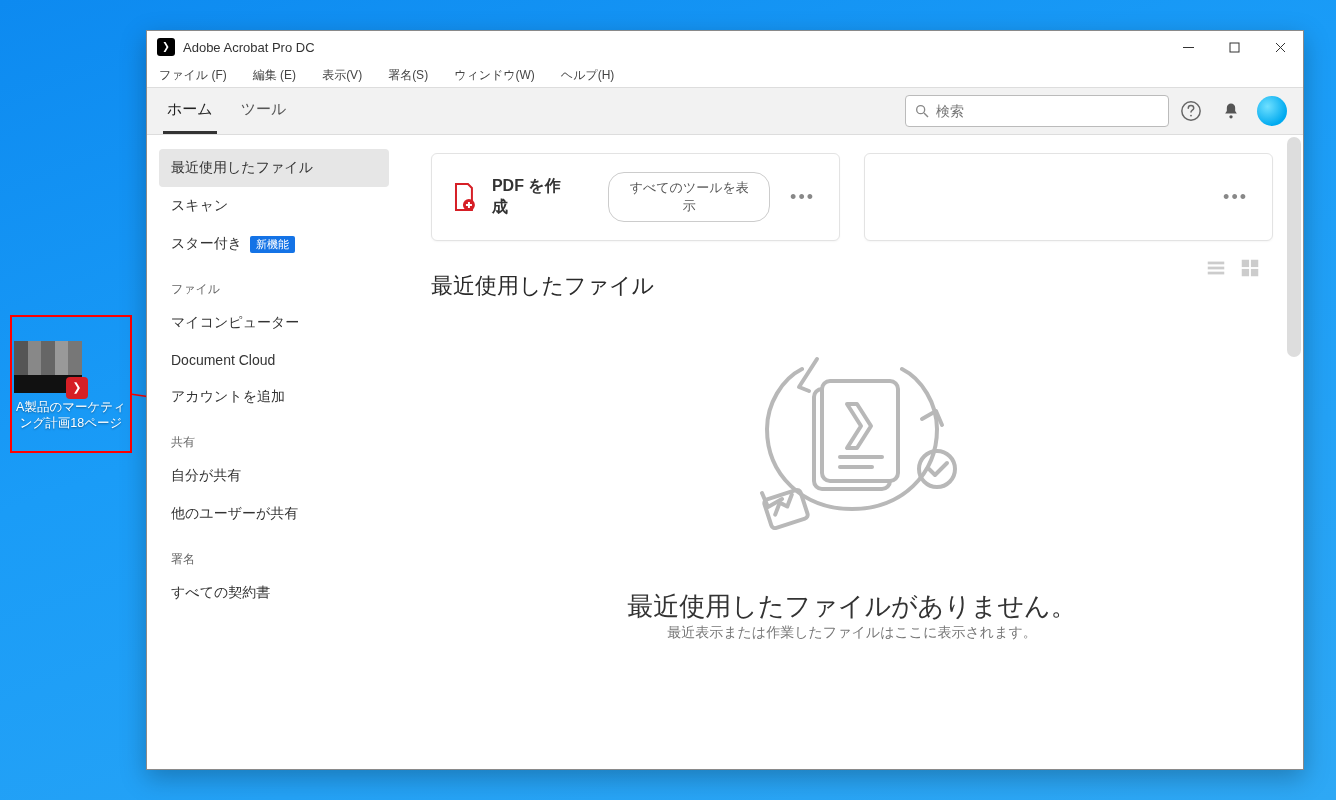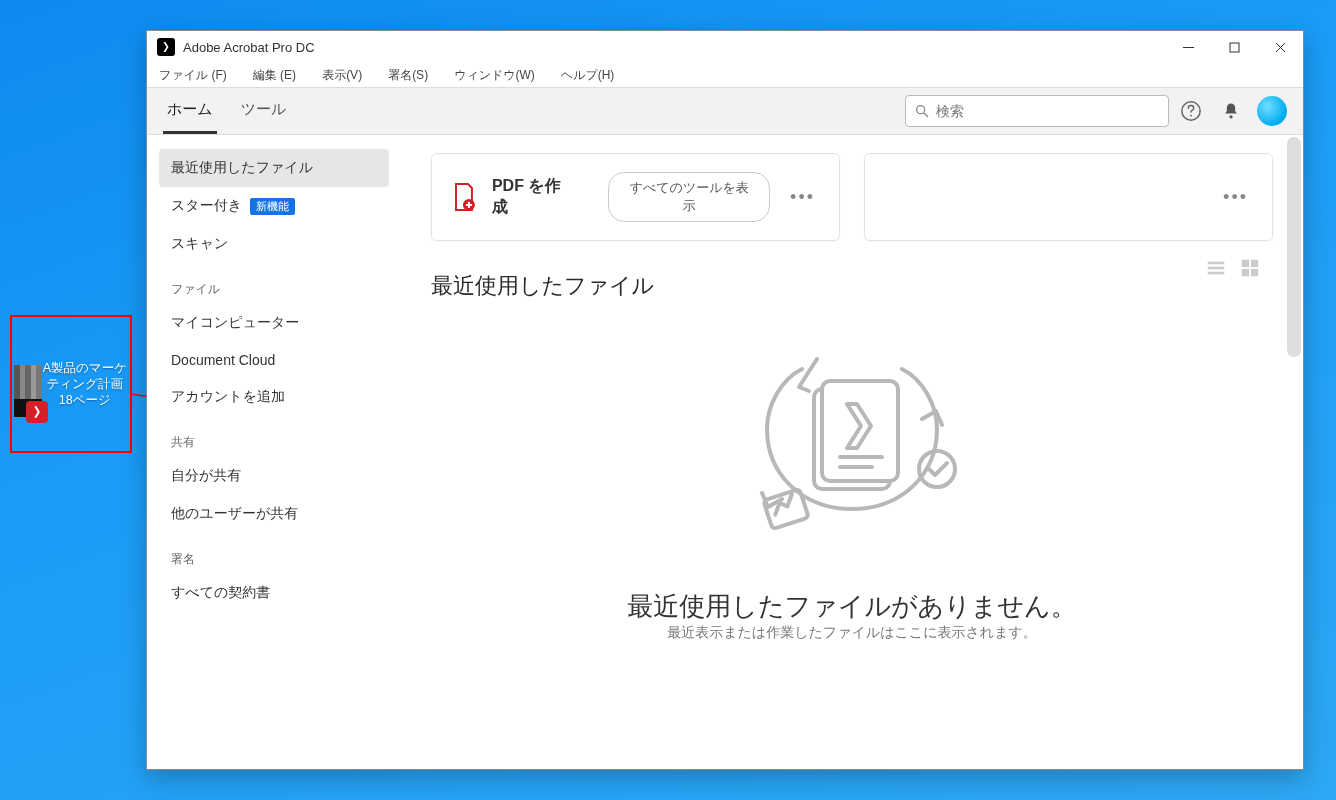--- a/index.html
+++ b/index.html
@@ -14,21 +14,21 @@
 
   
   .desktop-icon {
     position: absolute;
     top: 315px;
     left: 10px;
     width: 122px;
     height: 138px;
     border: 2px solid #ff0000;
     display: flex;
-    align-items: center;
+    flex-direction: column;
     padding: 4px 2px;
     text-align: center;
     color: #fff;
     font-size: 12.5px;
     line-height: 1.3;
   }
   .desktop-icon .thumb {
     width: 68px;
     height: 52px;
     background: #fff;
@@ -382,25 +382,25 @@
     <div class="avatar"></div>
   </div>
 
   <div class="body">
 
     <div class="sidebar">
       <div class="sitem selected">
         <span>最近使用したファイル</span>
       </div>
       <div class="sitem">
+        <span>スキャン</span>
+      </div>
+      <div class="sitem">
         <span>スター付き</span>
         <span class="badge-new">新機能</span>
-      </div>
-      <div class="sitem">
-        <span>スキャン</span>
       </div>
 
       <div class="section-title">ファイル</div>
       <div class="sitem">
         <span>マイコンピューター</span>
       </div>
       <div class="sitem">
         <span>Document Cloud</span>
       </div>
       <div class="sitem">

